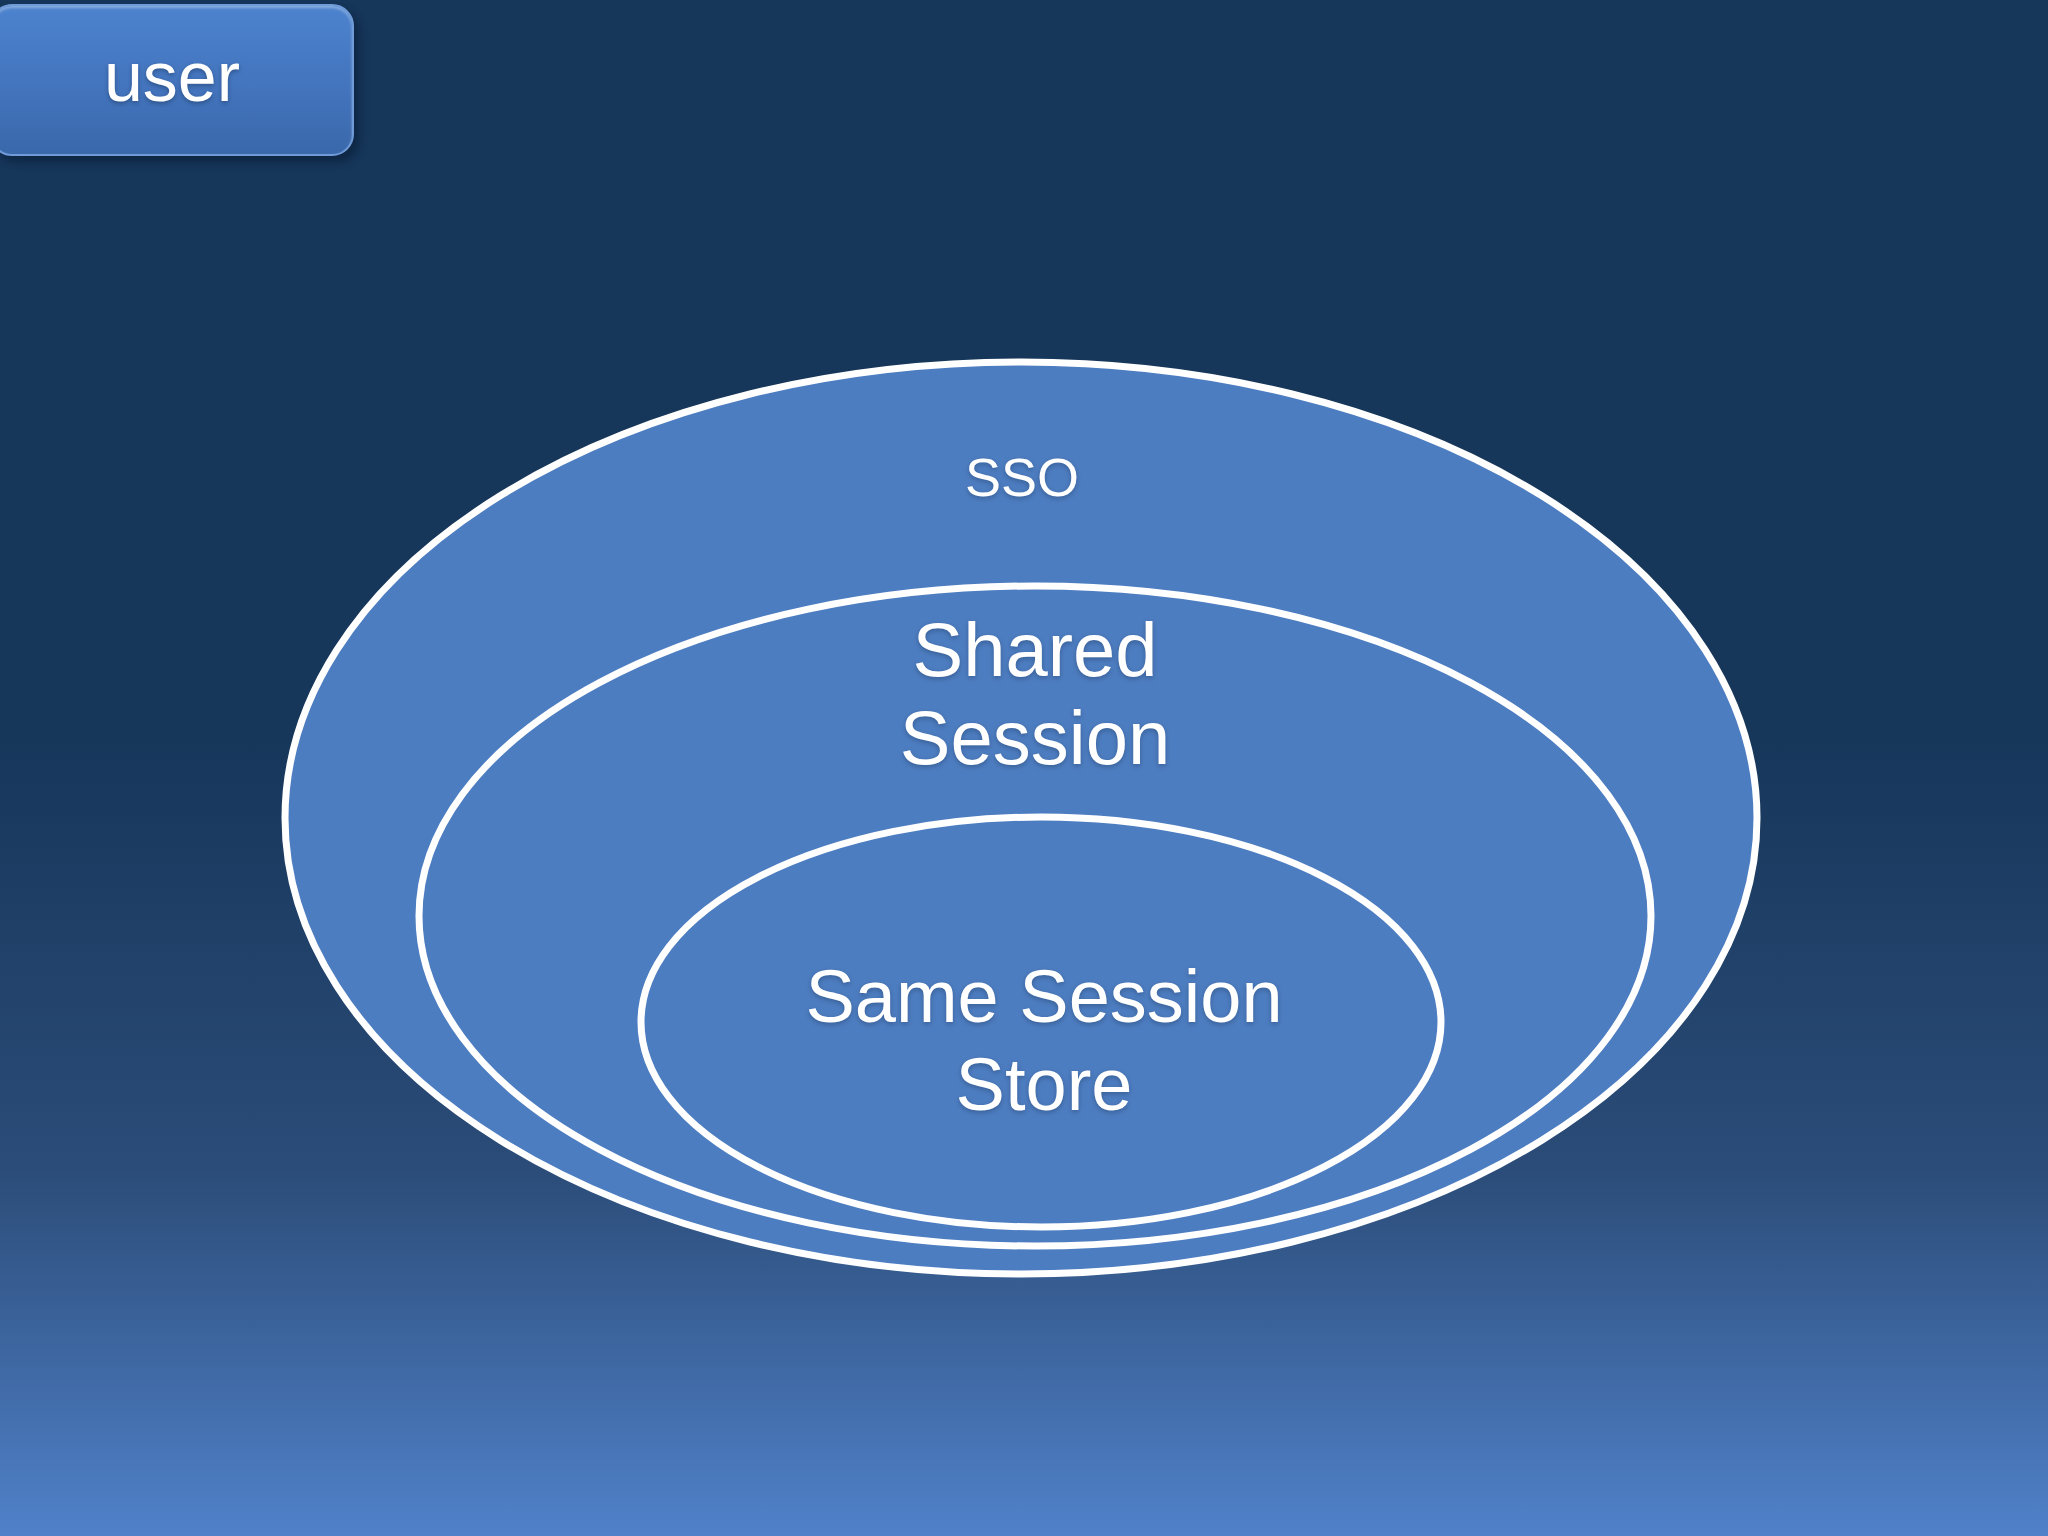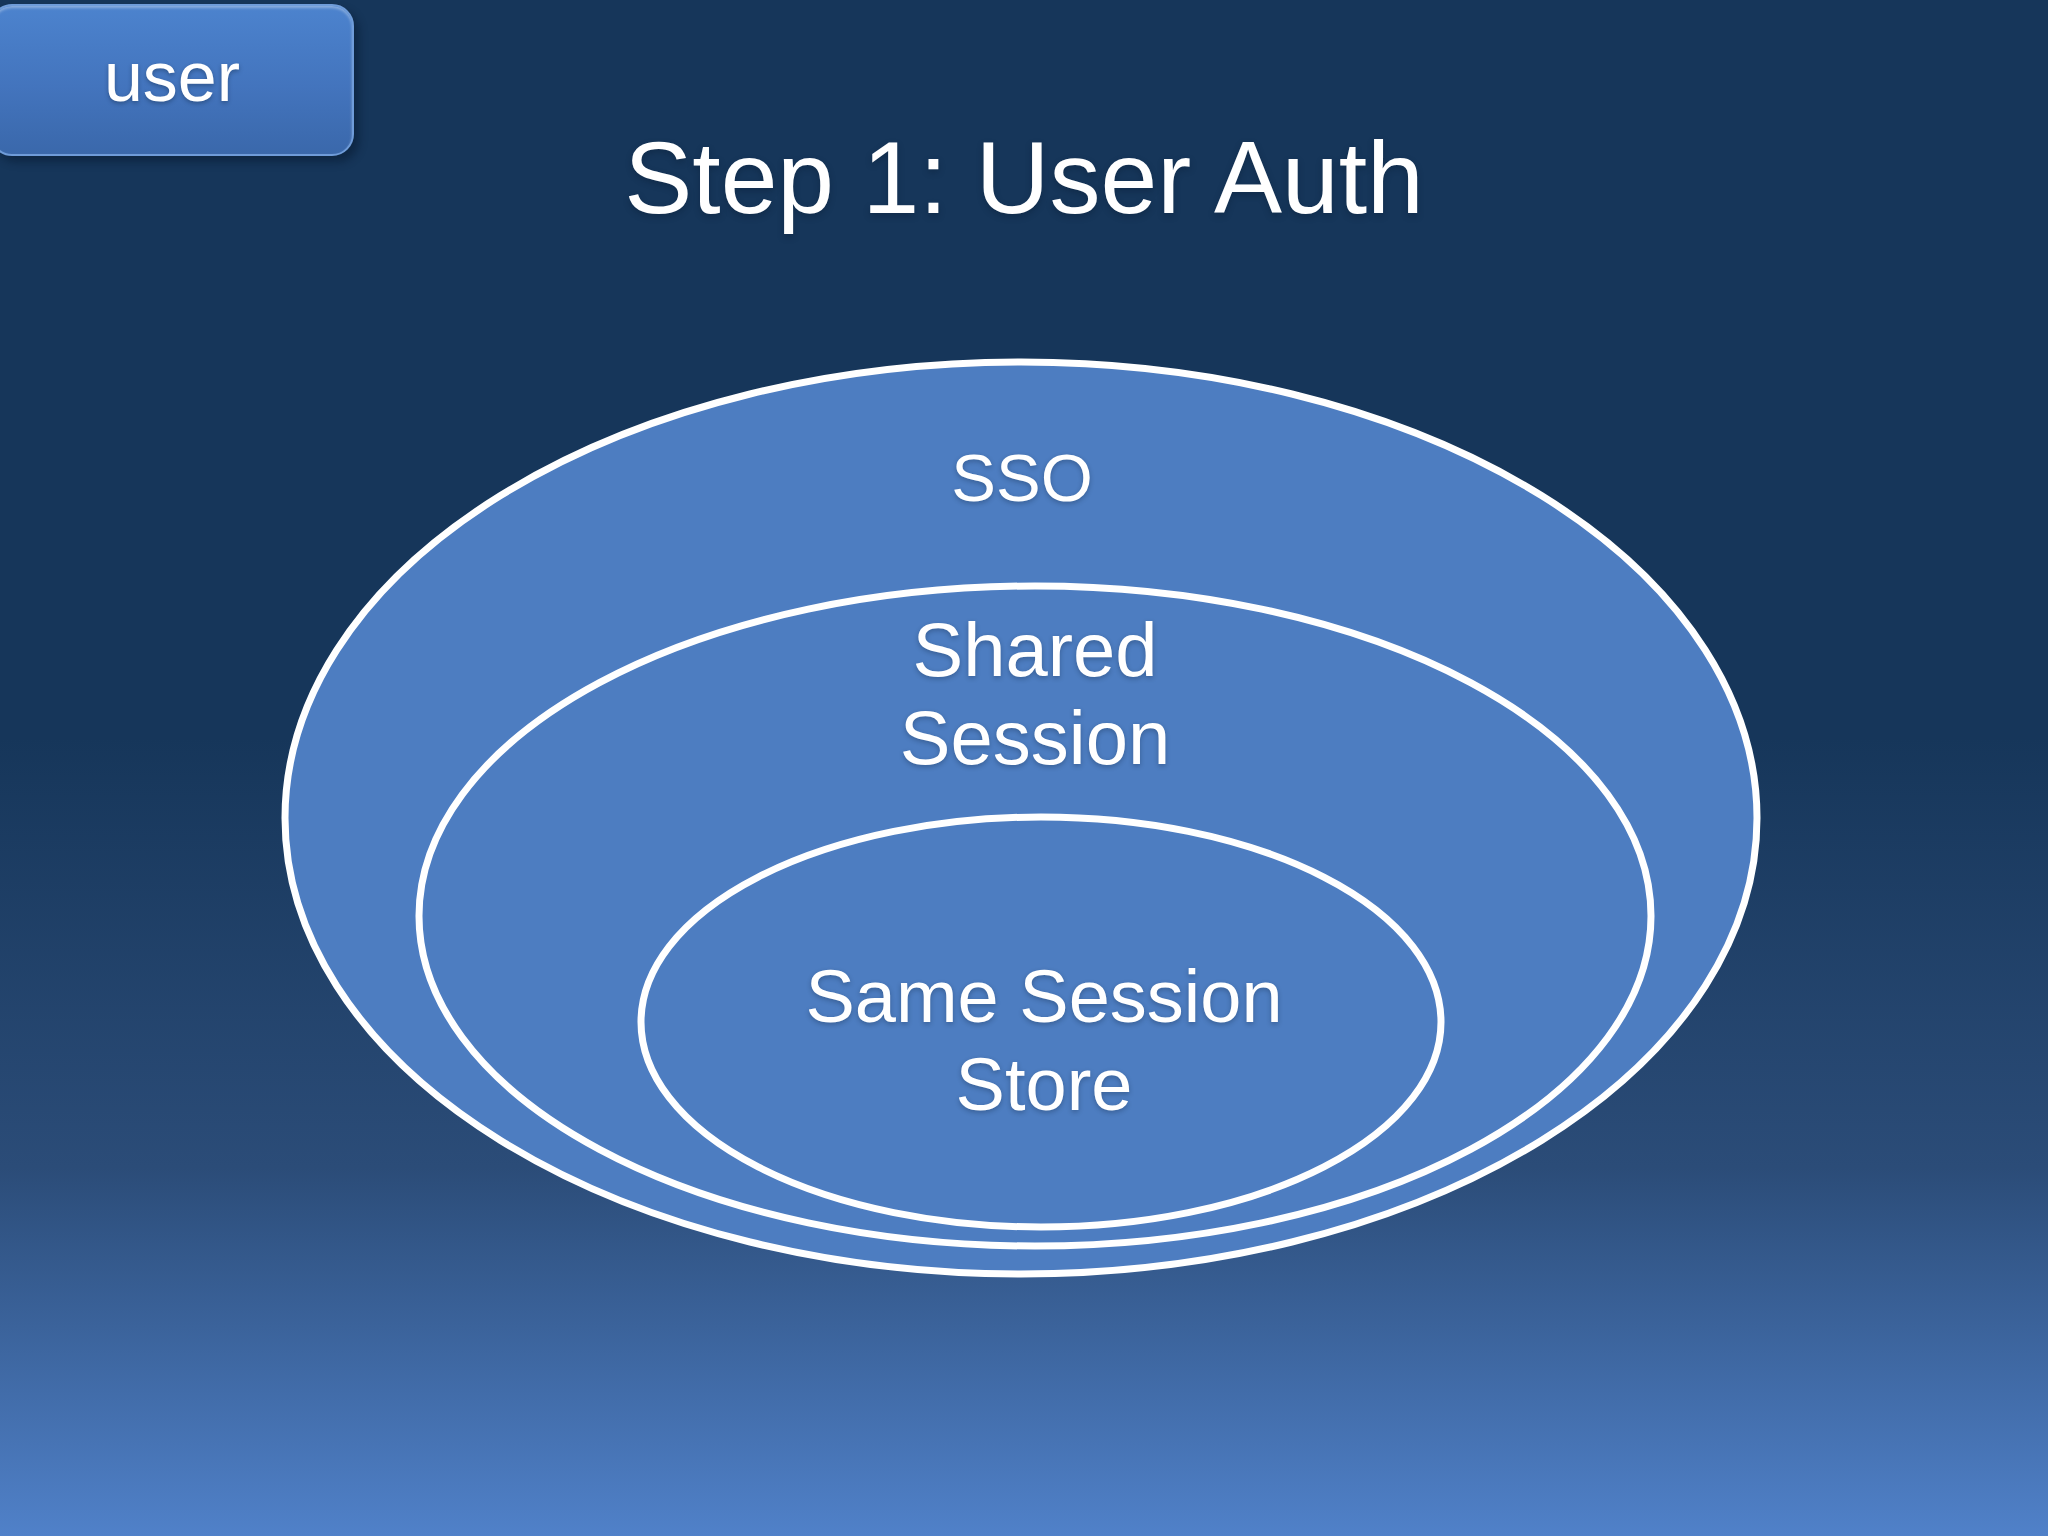--- a/index.html
+++ b/index.html
@@ -79,21 +79,21 @@
   .venn-label {
     position: absolute;
     color: var(--text, #ffffff);
     text-align: center;
     text-shadow: 0 2px 5px rgba(10, 25, 45, 0.3);
   }
   .venn-label-outer {
     left: 822px;
     top: 430px;
     width: 400px;
-    font-size: 67px;
+    font-size: 54px;
     line-height: 95px;
   }
   .venn-label-middle {
     left: 865px;
     top: 606px;
     width: 340px;
     font-size: 76px;
     line-height: 88px;
   }
   .venn-label-inner {
@@ -106,21 +106,20 @@
 </style>
 </head>
 <body>
 
 <div class="slide">
 
   <div class="user-badge">
     <span class="user-badge-label">user</span>
   </div>
 
-  <h1 class="slide-title">Step 1: User Auth</h1>
 
   <svg class="venn-svg" viewBox="0 0 2048 1536">
     <ellipse class="venn-ellipse" cx="1021" cy="818" rx="736" ry="456"></ellipse>
     <ellipse class="venn-ellipse" cx="1035" cy="916" rx="616" ry="330"></ellipse>
     <ellipse class="venn-ellipse" cx="1041" cy="1022" rx="400" ry="205"></ellipse>
   </svg>
 
   <div class="venn-label venn-label-outer">SSO</div>
 
   <div class="venn-label venn-label-inner">Same Session Store</div>

